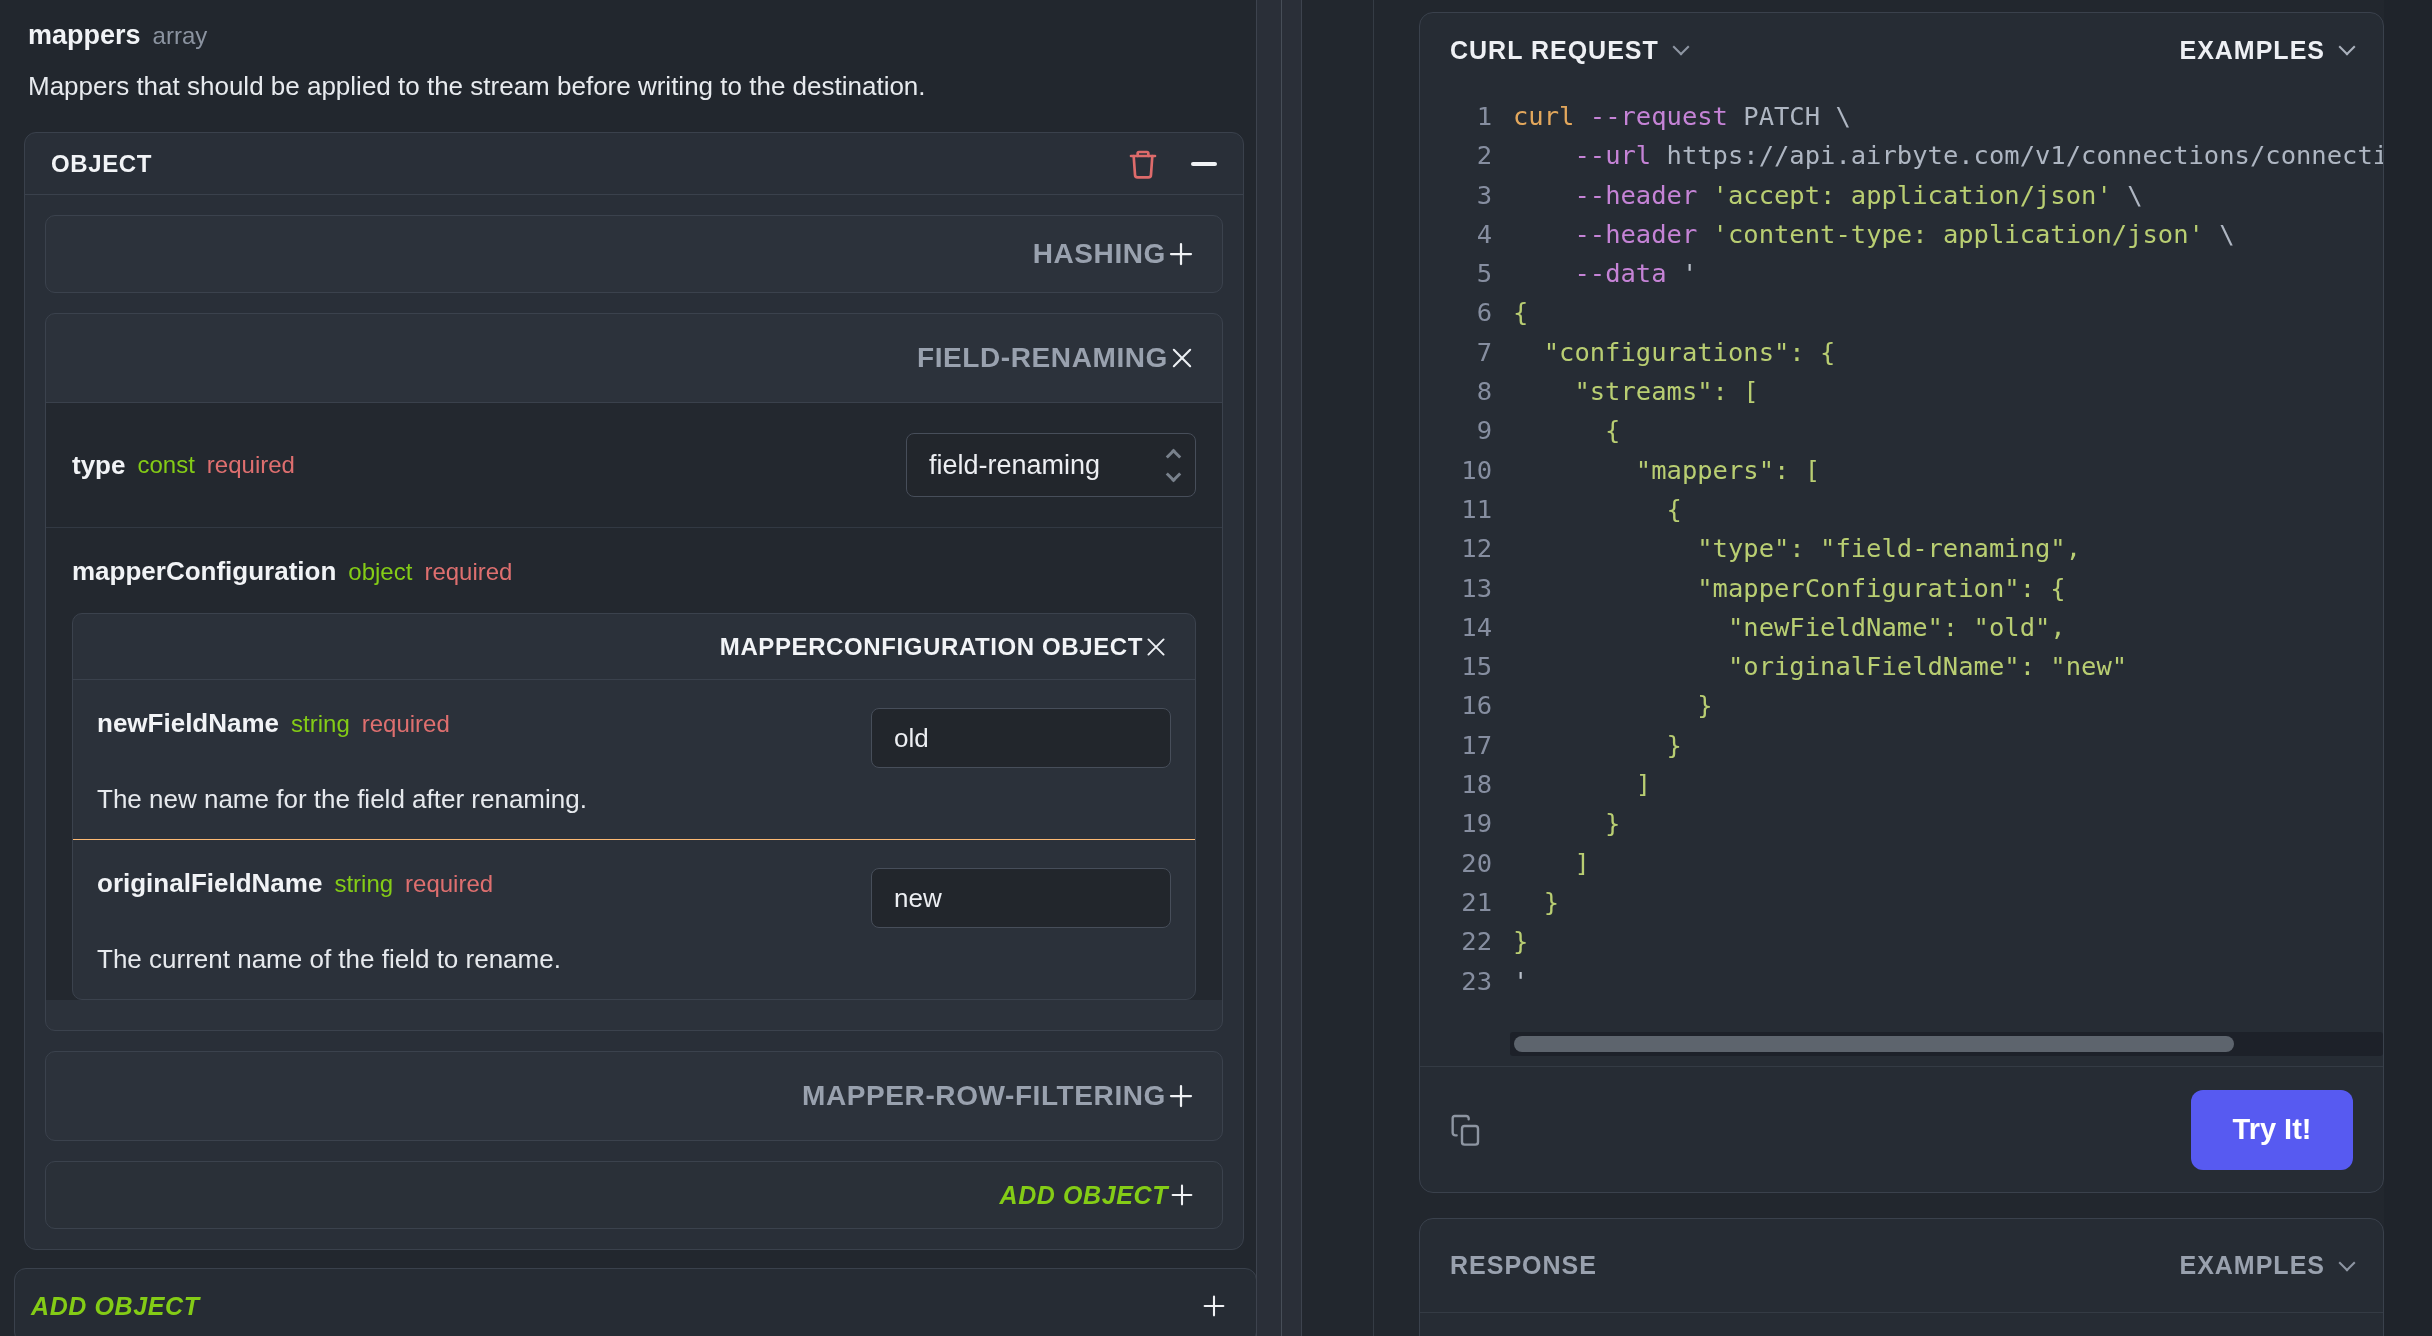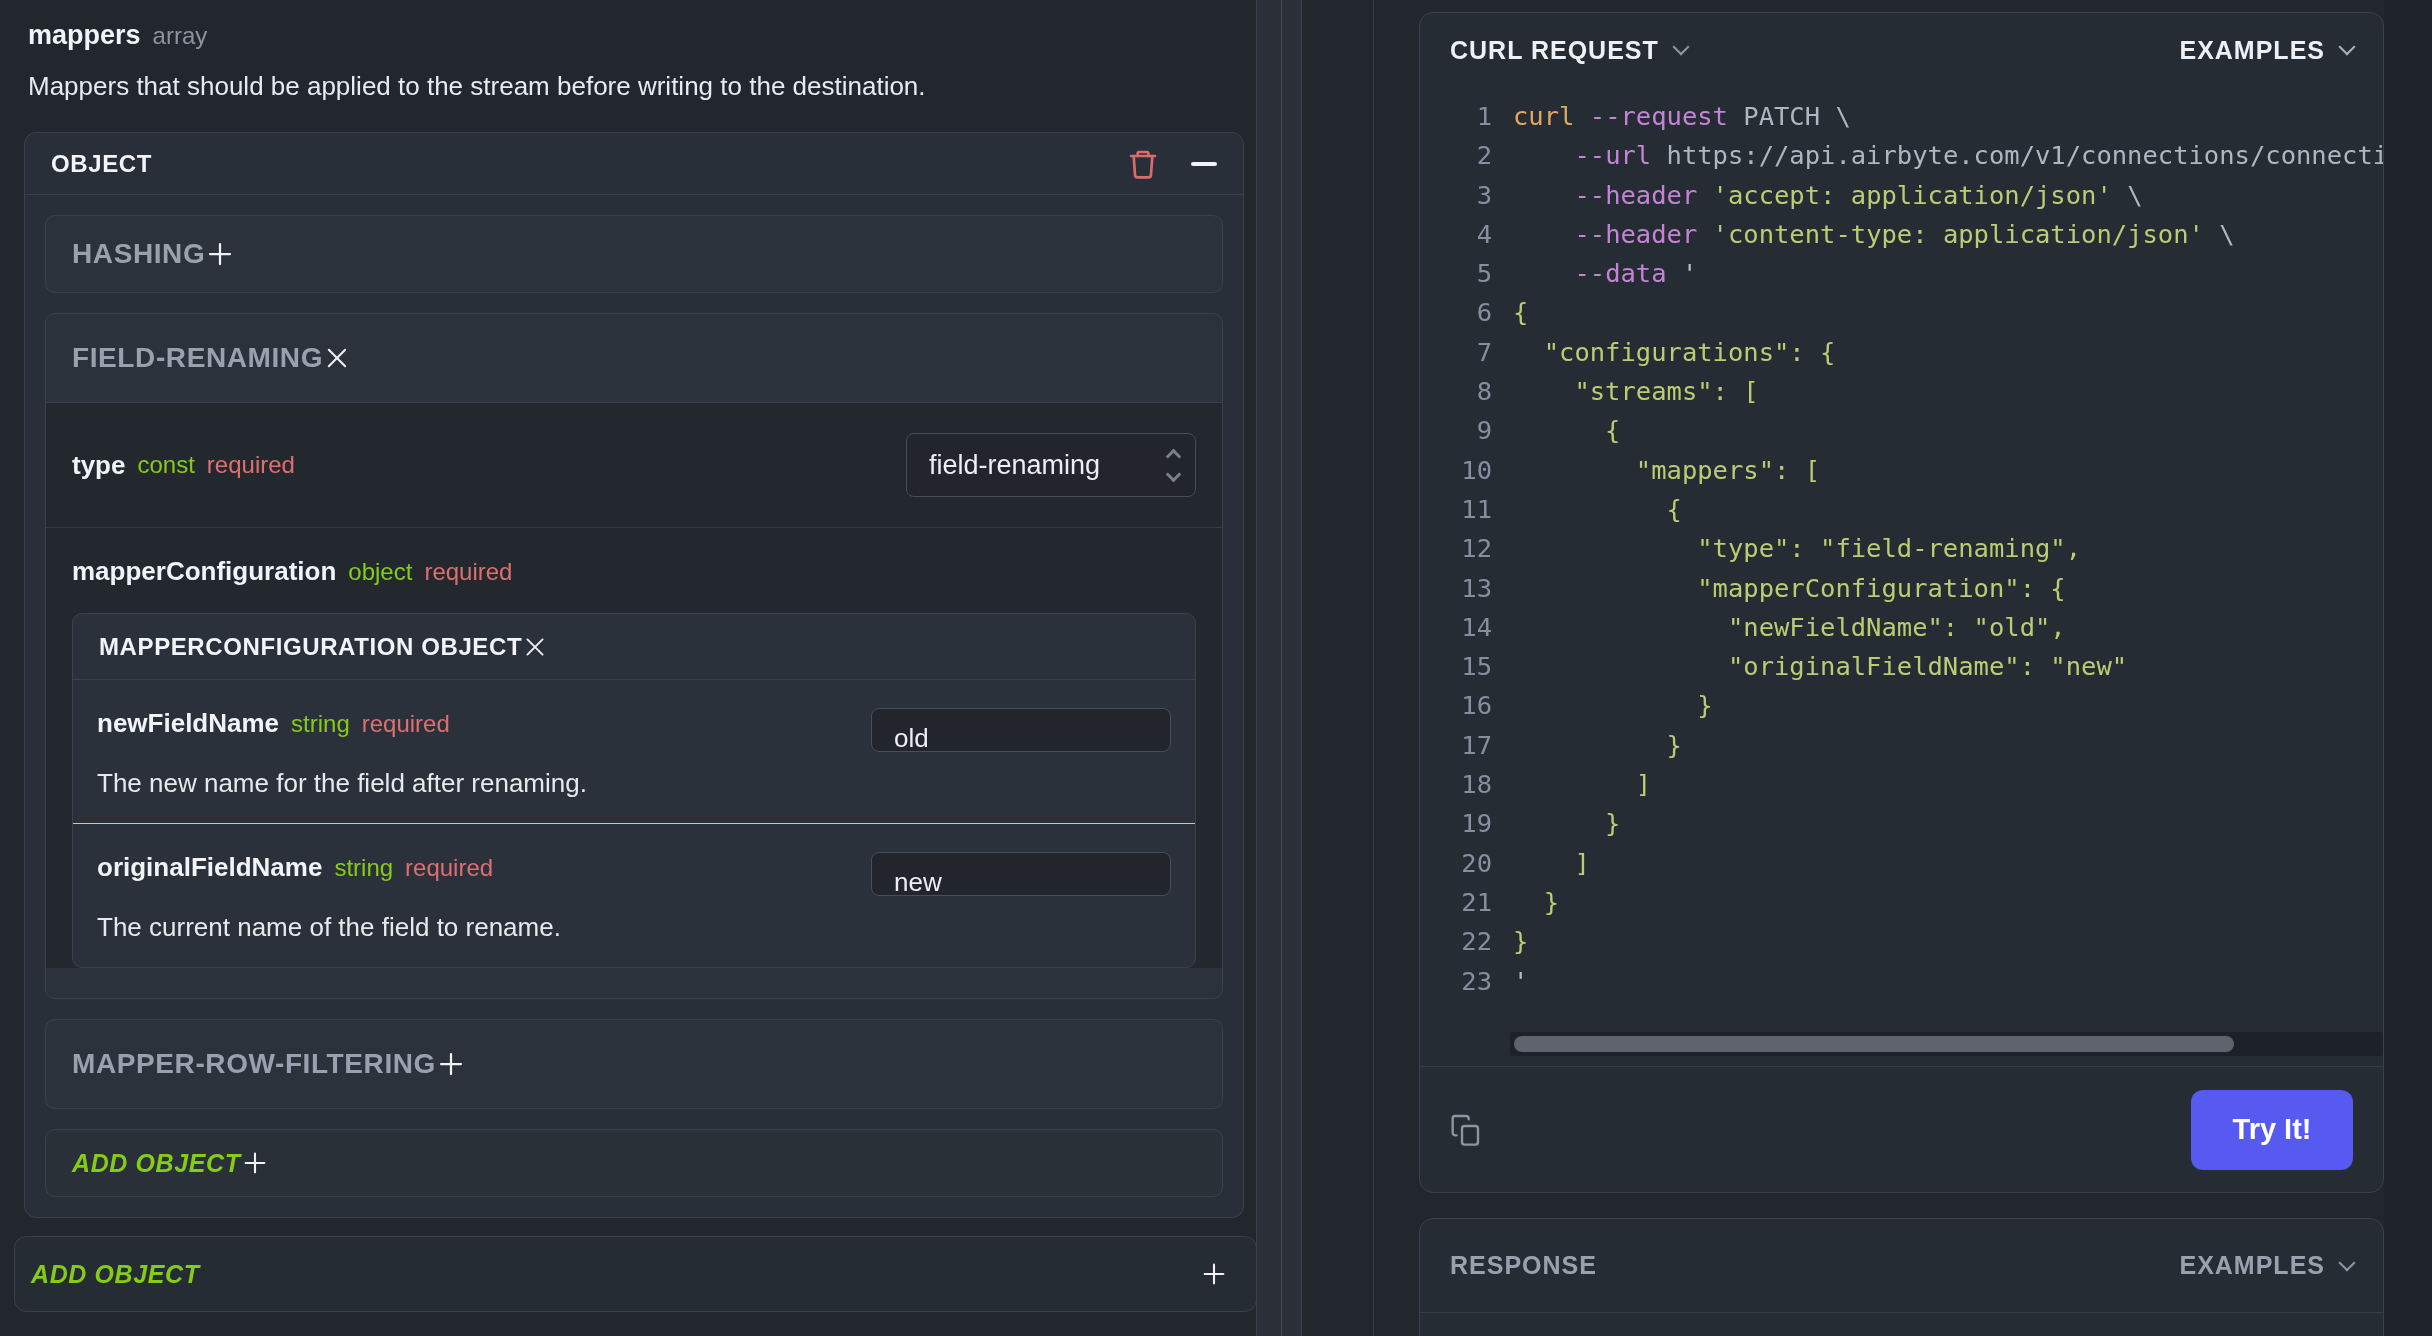--- a/index.html
+++ b/index.html
@@ -20,21 +20,21 @@
 
   .outer-panel { margin:30px 0 0 12px; width:1220px; background:#292f38;
     border:1px solid #3a414c; border-radius:12px; }
   .obj-header { display:flex; align-items:center; justify-content:space-between;
     height:62px; padding:0 26px; border-bottom:1px solid #3a414c; }
   .obj-title { font-size:24px; font-weight:700; letter-spacing:.6px; color:#f2f4f7; }
   .icon-group { display:flex; align-items:center; gap:32px; }
   .minus-bar { width:26px; height:4px; border-radius:2px; background:#f0f2f5; }
 
   .sub-panel { margin:20px; border:1px solid #3b424d; border-radius:10px; background:#2c323b; }
-  .sub-row { display:flex; align-items:center; justify-content:flex-start; padding:0 26px; }
+  .sub-row { display:flex; align-items:center; justify-content:flex-end; padding:0 26px; }
   .h78 { height:78px; } .h88 { height:88px; } .h90 { height:90px; } .h68 { height:68px; } .h66 { height:66px; }
   .sub-title { font-size:28px; font-weight:700; letter-spacing:.6px; color:#99a1ae; }
   .panel-title-light { font-size:24px; font-weight:700; letter-spacing:.6px; color:#f2f4f7; }
 
   .fr-panel { overflow:hidden; }
   .fr-body { background:#23282f; border-top:1px solid #3a414c; }
   .type-row { display:flex; align-items:center; justify-content:space-between;
     padding:30px 26px; border-bottom:1px solid #323943; }
   .label-line { display:flex; align-items:center; gap:12px; }
   .prop-name { font-size:26px; font-weight:700; color:#f1f3f6; }
@@ -49,21 +49,21 @@
   .chev-up { transform:rotate(-135deg); }
   .chev-dn { transform:rotate(45deg); }
 
   .mc-label-row { padding:28px 26px 26px; }
   .mc-panel { margin:0 26px 30px; border:1px solid #3b424d; border-radius:10px;
     background:#2b313a; overflow:hidden; }
   .mc-header { border-bottom:1px solid #3a414c; }
   .mc-row { padding:28px 24px 24px; }
   .mc-row + .mc-row { border-top:1px solid #fdba74; }
   .mc-row-top { display:flex; align-items:flex-start; justify-content:space-between; }
-  .text-input { width:300px; height:44px; background:#22262c; border:1px solid #474e5a;
+  .text-input { width:300px; height:60px; background:#22262c; border:1px solid #474e5a;
     border-radius:8px; font-size:26px; color:#eceef2; line-height:58px; padding-left:22px; }
   .mc-desc { margin-top:16px; font-size:26px; color:#e6e9ed; }
 
   .add-outer { margin:18px 0 0 2px; width:1243px; height:76px; background:#262c34;
     border:1px solid #3a414c; border-radius:12px; display:flex; align-items:center;
     justify-content:space-between; padding:0 28px 0 16px; }
   .add-label { font-size:25px; font-weight:700; letter-spacing:.6px; color:#84cc16;font-style:italic; }
 
   
   .scroll-strip { position:absolute; left:1256px; top:0; width:46px; height:1336px;

